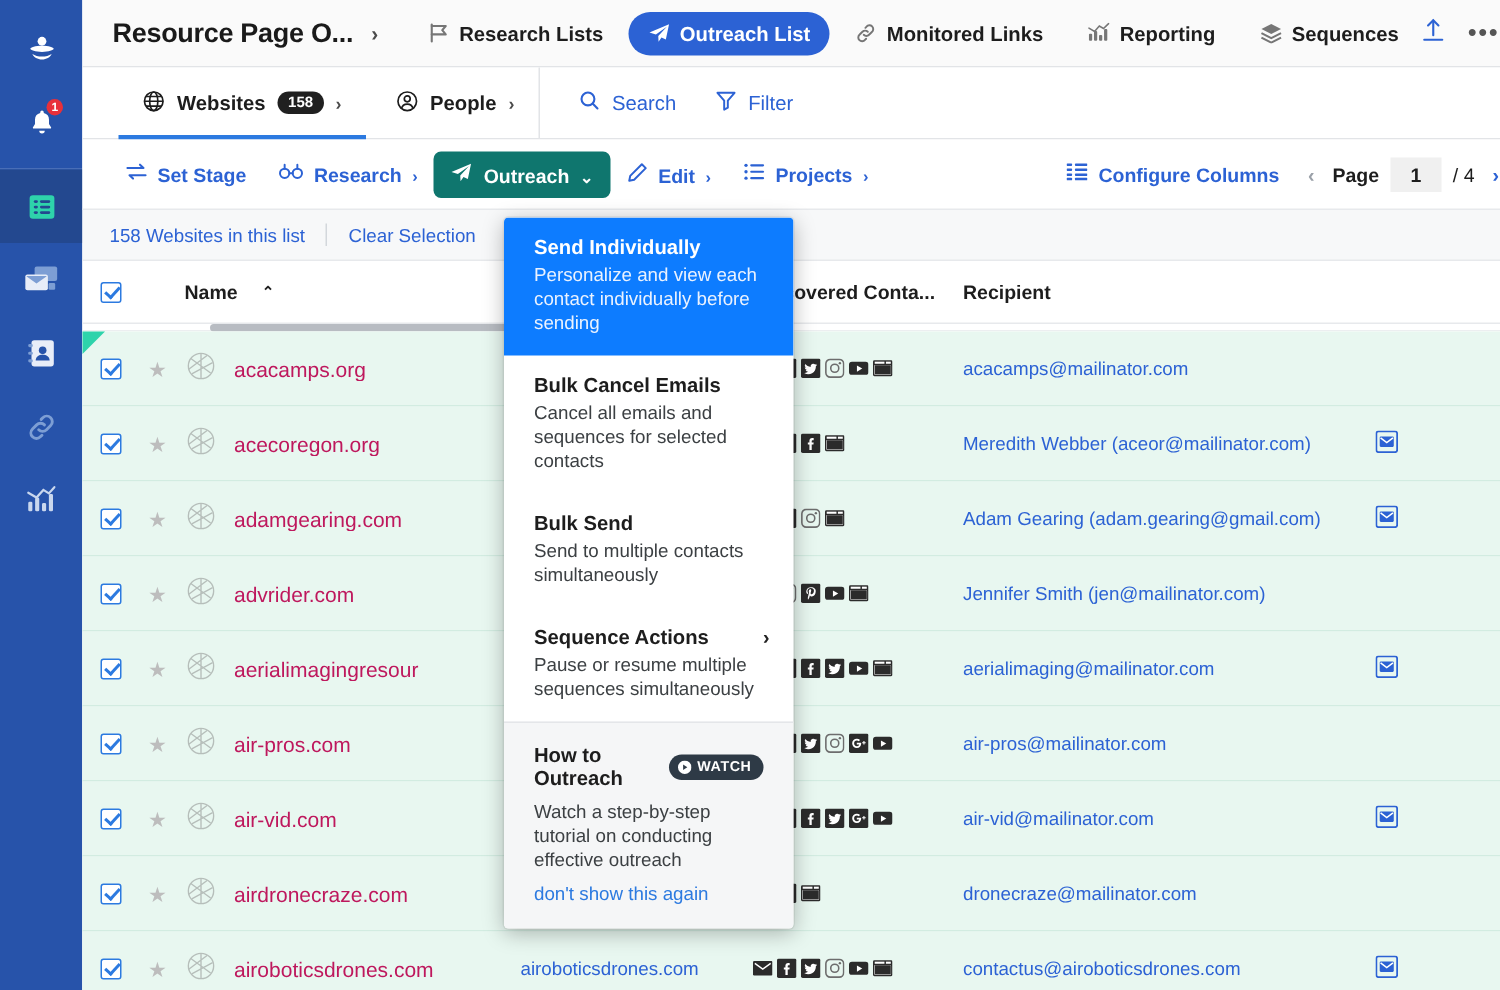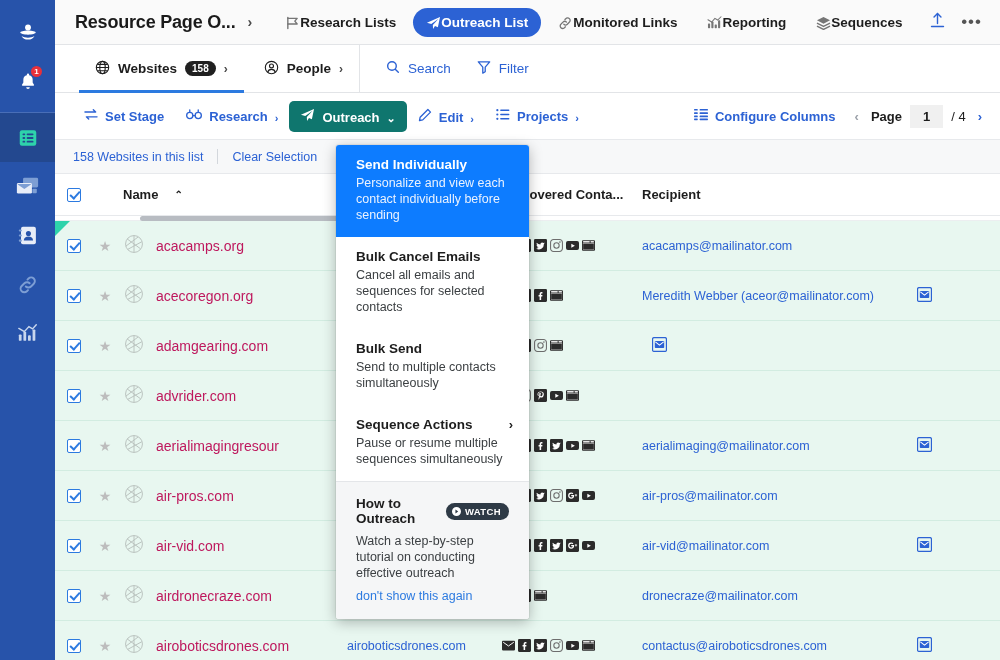--- a/index.html
+++ b/index.html
@@ -41,21 +41,21 @@
     height: 45px; background: #fafafa; border-bottom: 1px solid #e2e4e7;
     display: flex; align-items: center; padding: 0 14px 0 20px; gap: 2px;
   }
   .page-title {
     font-size: 18px; font-weight: bold; color: #1a1a1a; letter-spacing: -.2px;
     white-space: nowrap;
   }
   .chev { color: #4a4a4a; font-size: 14px; font-weight: bold; padding: 0 10px; }
   .topnav { display: flex; align-items: center; gap: 4px; margin-left: 8px; }
   .topnav-item {
-    display: flex; align-items: flex-end; gap: 0;
+    display: flex; align-items: flex-start; gap: 6px;
     font-size: 13.5px; font-weight: bold; color: #1d1d1d;
     padding: 7px 13px; border-radius: 16px; white-space: nowrap; cursor: pointer;
   }
   .topnav-item.sel { background: #2c62d4; color: #fff; }
   .topnav-item .ic { opacity: .75; display: flex; }
   .topnav-item.sel .ic { opacity: 1; }
   .topbar-right { margin-left: auto; display: flex; align-items: center; gap: 16px; padding-right: 4px;}
   .upload-ic { cursor: pointer; }
   .dots { color: #555; font-size: 17px; letter-spacing: 1px; cursor: pointer; line-height: 10px; }
 
@@ -662,20 +662,23 @@
                   <rect x="0" y="1.5" width="16" height="13" rx="1.2" fill="#2b2b2b"></rect>
                   <rect x="1.2" y="5.3" width="13.6" height="8" rx=".6" fill="#fff"></rect>
                   <rect x="1.2" y="5.3" width="13.6" height="8" rx=".6" fill="#fff"></rect>
                   <rect x="1.4" y="5.5" width="13.2" height="7.6" fill="#2b2b2b"></rect>
                   <rect x="1.4" y="2.6" width="8" height="1.7" fill="#fff"></rect>
                   <rect x="10.6" y="2.6" width="4" height="1.7" fill="#fff"></rect>
                 </svg>
               </span>
             </span>
     </div>
+    <div class="c-recip">
+      <span class="recip-link">Adam Gearing (adam.gearing@gmail.com)</span>
+    </div>
     <div class="c-act">
       <span class="mailbtn">
         <svg width="15" height="15" viewBox="0 0 16 16">
                 <rect x="0.6" y="0.6" width="14.8" height="14.8" rx="1.6" fill="none" stroke="#2c62d4" stroke-width="1.3"></rect>
                 <rect x="3" y="4.3" width="10" height="7.4" rx=".8" fill="#2c62d4"></rect>
                 <path d="M3.6 5.2L8 8.6l4.4-3.4" stroke="#fff" stroke-width="1.1" fill="none"></path>
               </svg>
       </span>
     </div>
         </div>
@@ -729,20 +732,23 @@
                 <svg class="sicon" viewBox="0 0 16 16" width="13" height="13">
                   <rect x="0" y="1.5" width="16" height="13" rx="1.2" fill="#2b2b2b"></rect>
                   <rect x="1.2" y="5.3" width="13.6" height="8" rx=".6" fill="#fff"></rect>
                   <rect x="1.2" y="5.3" width="13.6" height="8" rx=".6" fill="#fff"></rect>
                   <rect x="1.4" y="5.5" width="13.2" height="7.6" fill="#2b2b2b"></rect>
                   <rect x="1.4" y="2.6" width="8" height="1.7" fill="#fff"></rect>
                   <rect x="10.6" y="2.6" width="4" height="1.7" fill="#fff"></rect>
                 </svg>
               </span>
             </span>
+    </div>
+    <div class="c-recip">
+      <span class="recip-link">Jennifer Smith (jen@mailinator.com)</span>
     </div>
     <div class="c-act">
       
     </div>
         </div>
         <div class="row">
     <div class="c-check">
       <span class="cbox checked"></span>
     </div>
     <div class="c-star">

